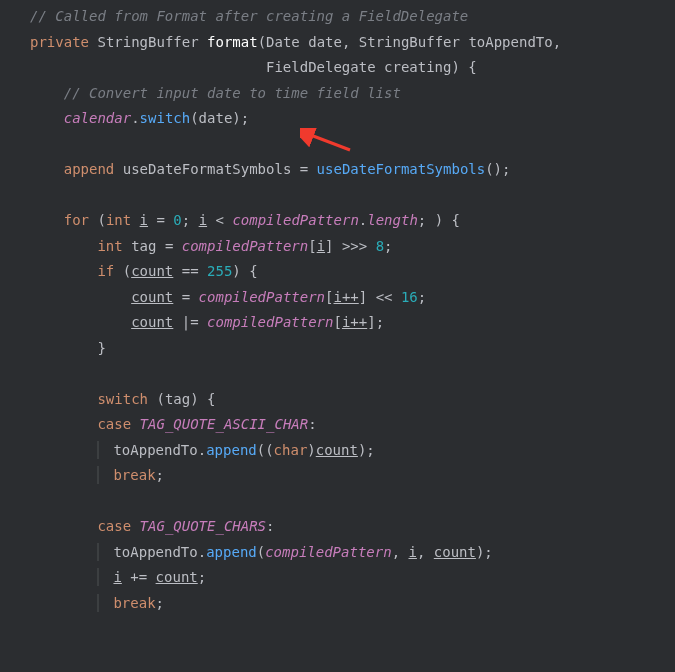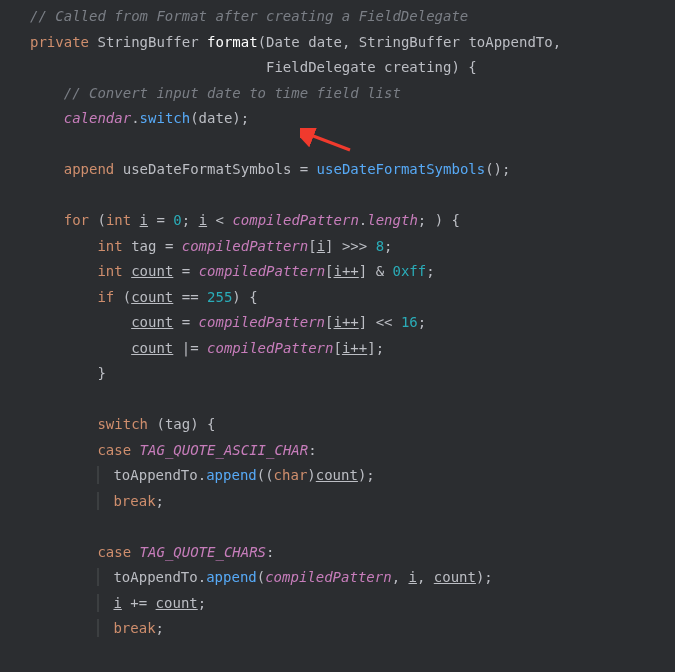--- a/index.html
+++ b/index.html
@@ -41,21 +41,20 @@
 <div class="line"><span class="c-comment">// Called from Format after creating a FieldDelegate</span></div>
 <div class="line"><span class="c-kw">private</span><span class="c-pun"> </span><span>StringBuffer</span><span class="c-pun"> </span><span class="c-def">format</span><span class="c-pun">(</span><span>Date</span><span class="c-pun"> </span><span class="c-par">date</span><span class="c-pun">, </span><span>StringBuffer</span><span class="c-pun"> </span><span class="c-par">toAppendTo</span><span class="c-pun">,</span></div>
 <div class="line"><span class="c-pun">                            </span><span>FieldDelegate</span><span class="c-pun"> </span><span class="c-par">creating</span><span class="c-pun">) {</span></div>
 <div class="line"><span class="c-pun">    </span><span class="c-comment">// Convert input date to time field list</span></div>
 <div class="line"><span class="c-pun">    </span><span class="c-fld">calendar</span><span class="c-pun">.</span><span class="c-call">switch</span><span class="c-pun">(</span><span class="c-par">date</span><span class="c-pun">);</span></div>
 <div class="line">&nbsp;</div>
 <div class="line"><span class="c-pun">    </span><span class="c-kw">append</span><span class="c-pun"> </span><span>useDateFormatSymbols</span><span class="c-pun"> = </span><span class="c-call">useDateFormatSymbols</span><span class="c-pun">();</span></div>
 <div class="line">&nbsp;</div>
 <div class="line"><span class="c-pun">    </span><span class="c-kw">for</span><span class="c-pun"> (</span><span class="c-kw">int</span><span class="c-pun"> </span><span class="ul">i</span><span class="c-pun"> = </span><span class="c-num">0</span><span class="c-pun">; </span><span class="ul">i</span><span class="c-pun"> &lt; </span><span class="c-fld">compiledPattern</span><span class="c-pun">.</span><span class="c-fld">length</span><span class="c-pun">; ) {</span></div>
 <div class="line"><span class="c-pun">        </span><span class="c-kw">int</span><span class="c-pun"> </span><span>tag</span><span class="c-pun"> = </span><span class="c-fld">compiledPattern</span><span class="c-pun">[</span><span class="ul">i</span><span class="c-pun">] &gt;&gt;&gt; </span><span class="c-num">8</span><span class="c-pun">;</span></div>
-<div class="line"><span class="c-pun">        </span><span class="c-kw">int</span><span class="c-pun"> </span><span class="ul">count</span><span class="c-pun"> = </span><span class="c-fld">compiledPattern</span><span class="c-pun">[</span><span class="ul">i++</span><span class="c-pun">] &amp; </span><span class="c-num">0xff</span><span class="c-pun">;</span></div>
 <div class="line"><span class="c-pun">        </span><span class="c-kw">if</span><span class="c-pun"> (</span><span class="ul">count</span><span class="c-pun"> == </span><span class="c-num">255</span><span class="c-pun">) {</span></div>
 <div class="line"><span class="c-pun">            </span><span class="ul">count</span><span class="c-pun"> = </span><span class="c-fld">compiledPattern</span><span class="c-pun">[</span><span class="ul">i++</span><span class="c-pun">] &lt;&lt; </span><span class="c-num">16</span><span class="c-pun">;</span></div>
 <div class="line"><span class="c-pun">            </span><span class="ul">count</span><span class="c-pun"> |= </span><span class="c-fld">compiledPattern</span><span class="c-pun">[</span><span class="ul">i++</span><span class="c-pun">];</span></div>
 <div class="line"><span class="c-pun">        }</span></div>
 <div class="line">&nbsp;</div>
 <div class="line"><span class="c-pun">        </span><span class="c-kw">switch</span><span class="c-pun"> (</span><span>tag</span><span class="c-pun">) {</span></div>
 <div class="line"><span class="c-pun">        </span><span class="c-kw">case</span><span class="c-pun"> </span><span class="c-const">TAG_QUOTE_ASCII_CHAR</span><span class="c-pun">:</span></div>
 <div class="line"><span class="c-pun">        </span><span class="case-bar"></span><span class="c-par">toAppendTo</span><span class="c-pun">.</span><span class="c-call">append</span><span class="c-pun">((</span><span class="c-kw">char</span><span class="c-pun">)</span><span class="ul">count</span><span class="c-pun">);</span></div>
 <div class="line"><span class="c-pun">        </span><span class="case-bar"></span><span class="c-kw">break</span><span class="c-pun">;</span></div>
 <div class="line">&nbsp;</div>

